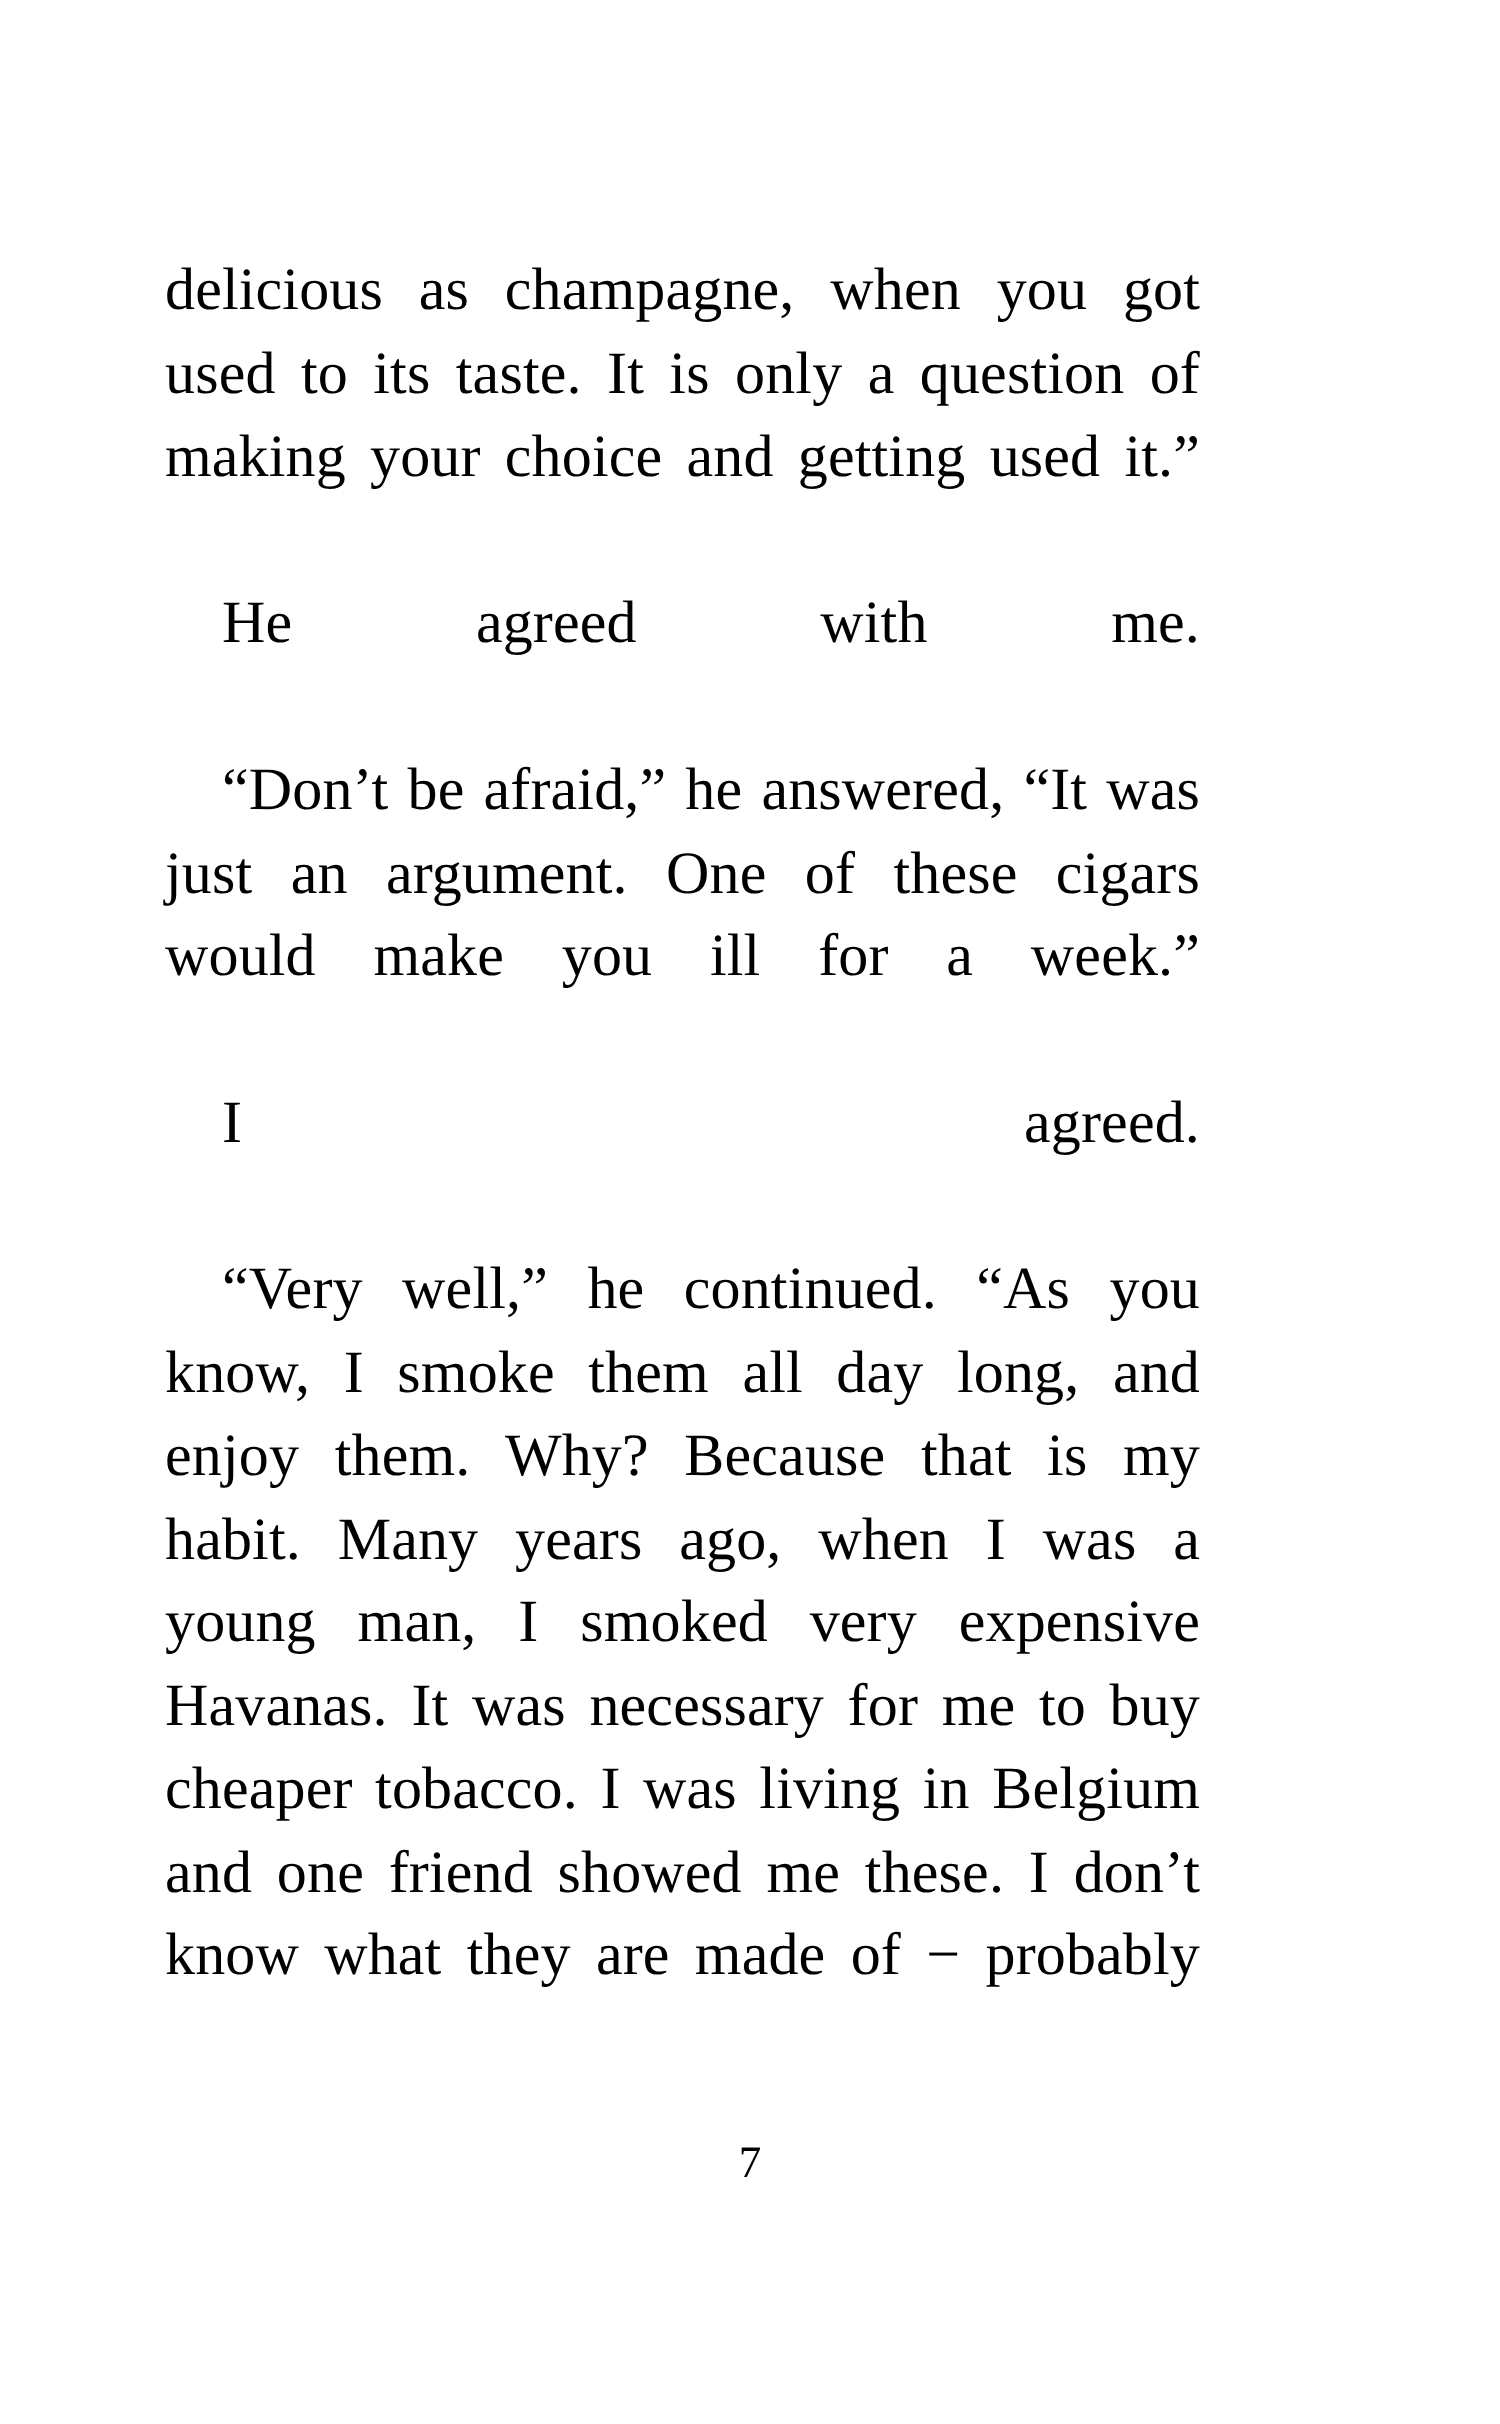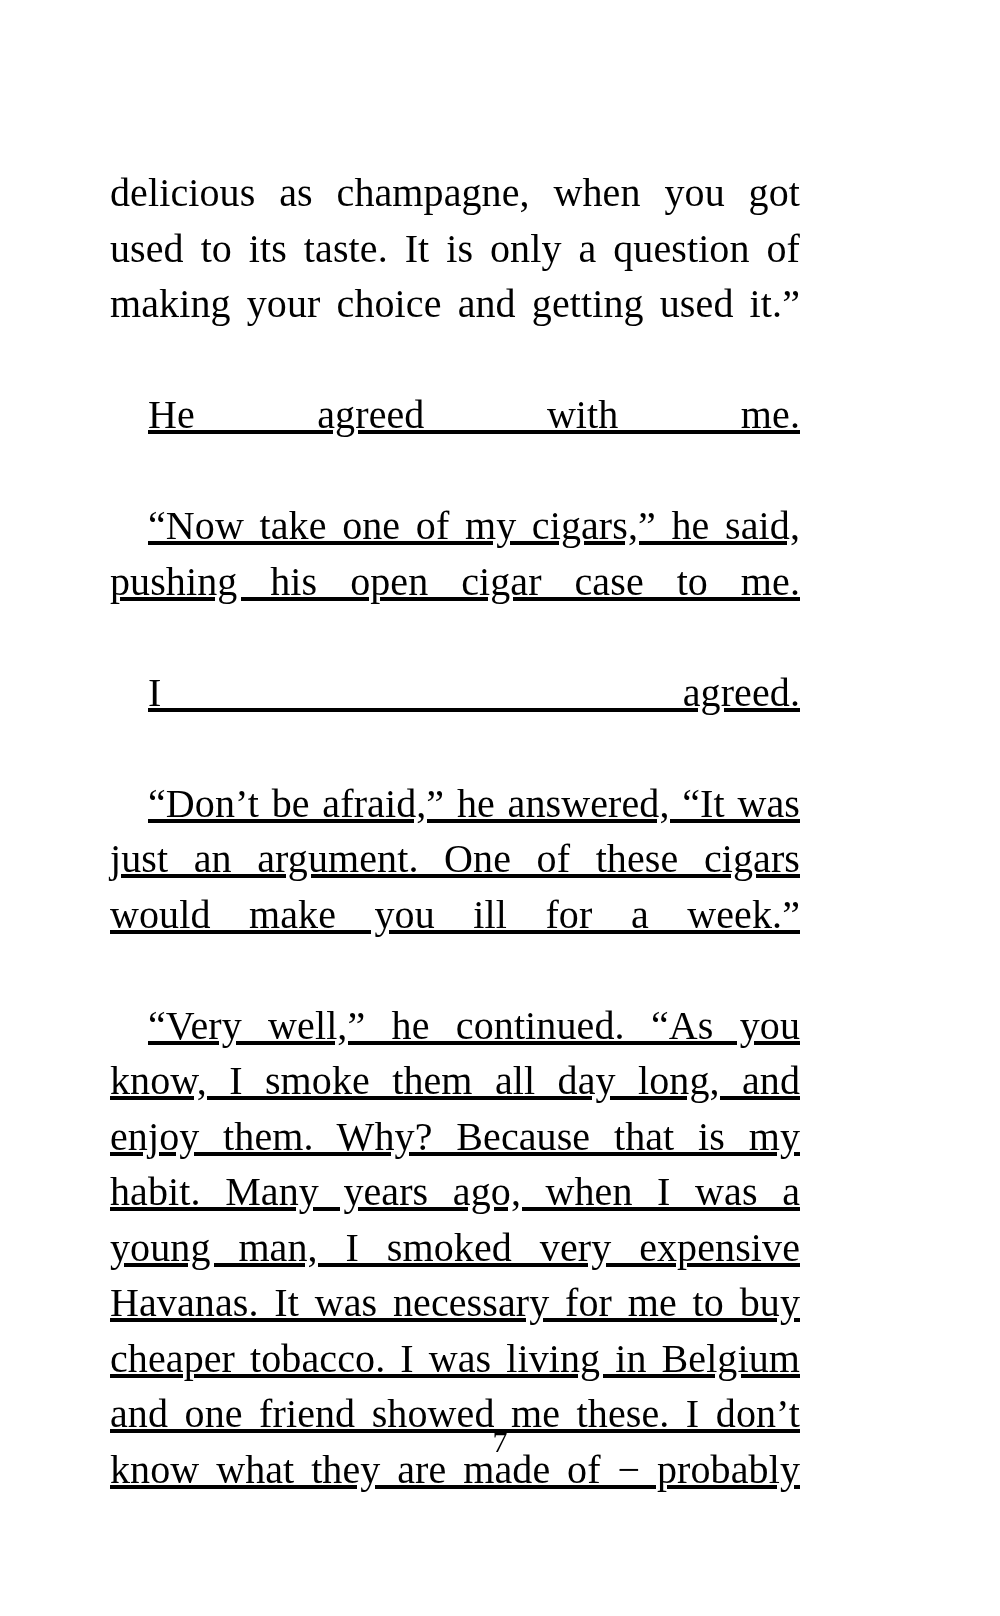--- a/index.html
+++ b/index.html
@@ -35,21 +35,20 @@
     letter-spacing: 0.1px;
   }
   .para {
     margin: 0;
     text-align: justify;
     text-justify: inter-word;
     hyphens: none;
   }
   .para.indent {
     text-indent: 38px;
-    text-decoration: underline;
   }
   
   .para::after {
     content: "";
     display: inline-block;
     width: 100%;
   }
   .page-number {
     position: absolute;
     left: 0;
@@ -61,19 +60,18 @@
     color: #000000;
   }
 </style>
 </head>
 <body>
 
 <div class="page">
   <div class="text-block">
     <p class="para">delicious as champagne, when you got used to its taste. It is only a question of making your choice and getting used it.”</p>
     <p class="para indent">He agreed with me.</p>
-    <p class="para indent">“Now take one of my cigars,” he said, pushing his open cigar case to me.</p>
+    <p class="para indent">“Don’t be afraid,” he answered, “It was just an argument. One of these cigars would make you ill for a week.”</p>
     <p class="para indent">I agreed.</p>
-    <p class="para indent">“Don’t be afraid,” he answered, “It was just an argument. One of these cigars would make you ill for a week.”</p>
     <p class="para indent">“Very well,” he continued. “As you know, I smoke them all day long, and enjoy them. Why? Because that is my habit. Many years ago, when I was a young man, I smoked very expensive Havanas. It was necessary for me to buy cheaper tobacco. I was living in Belgium and one friend showed me these. I don’t know what they are made of − probably</p>
   </div>
   <div class="page-number">7</div>
 </div>
 
 </body></html>

